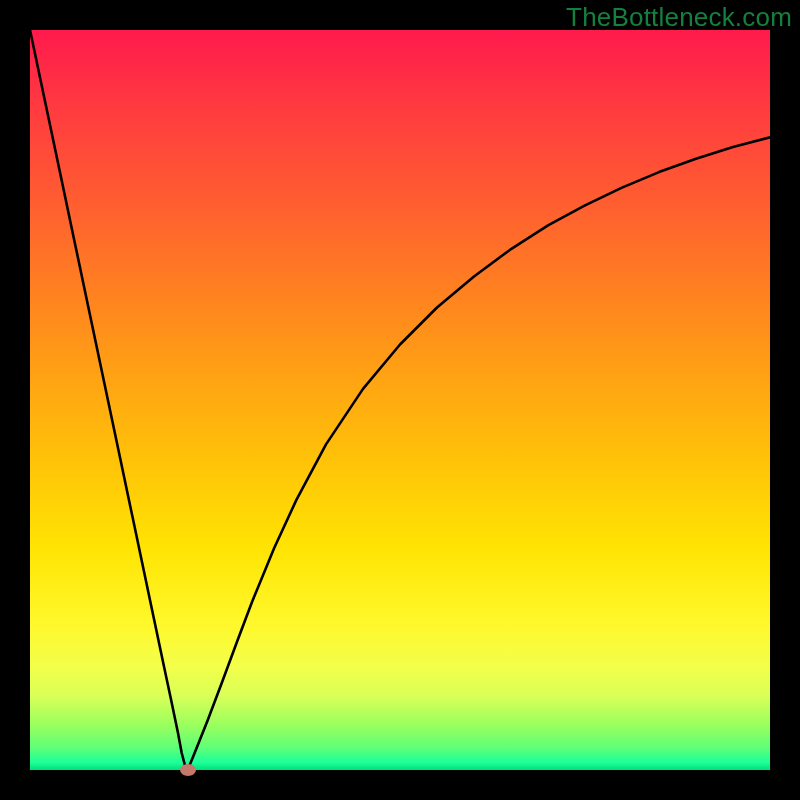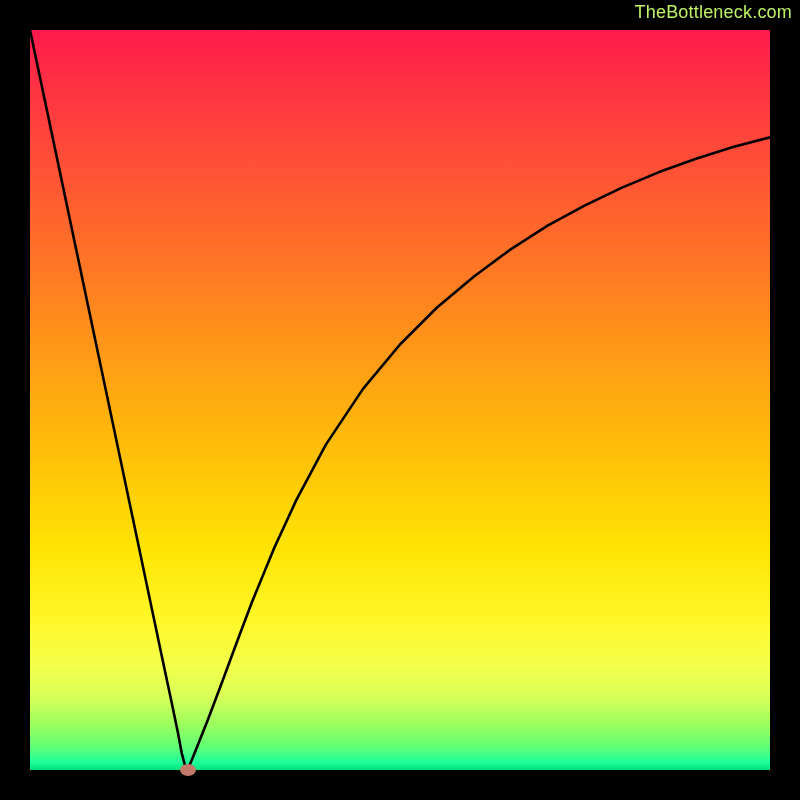--- a/index.html
+++ b/index.html
@@ -54,23 +54,23 @@
     height: 12px;
     border-radius: 50% / 50%;
     background: #c47a6a;
     transform: translate(-50%, -50%);
     pointer-events: none;
   }
   .attrib {
     position: absolute;
     top: 2px;
     right: 8px;
-    font-size: 18px;
+    font-size: 26px;
     font-weight: 500;
-    color: #bef264;
+    color: #15803d;
     letter-spacing: 0.2px;
   }
 </style>
 </head>
 <body>
 
 <div class="frame">
 
   <div class="attrib">TheBottleneck.com</div>
 

